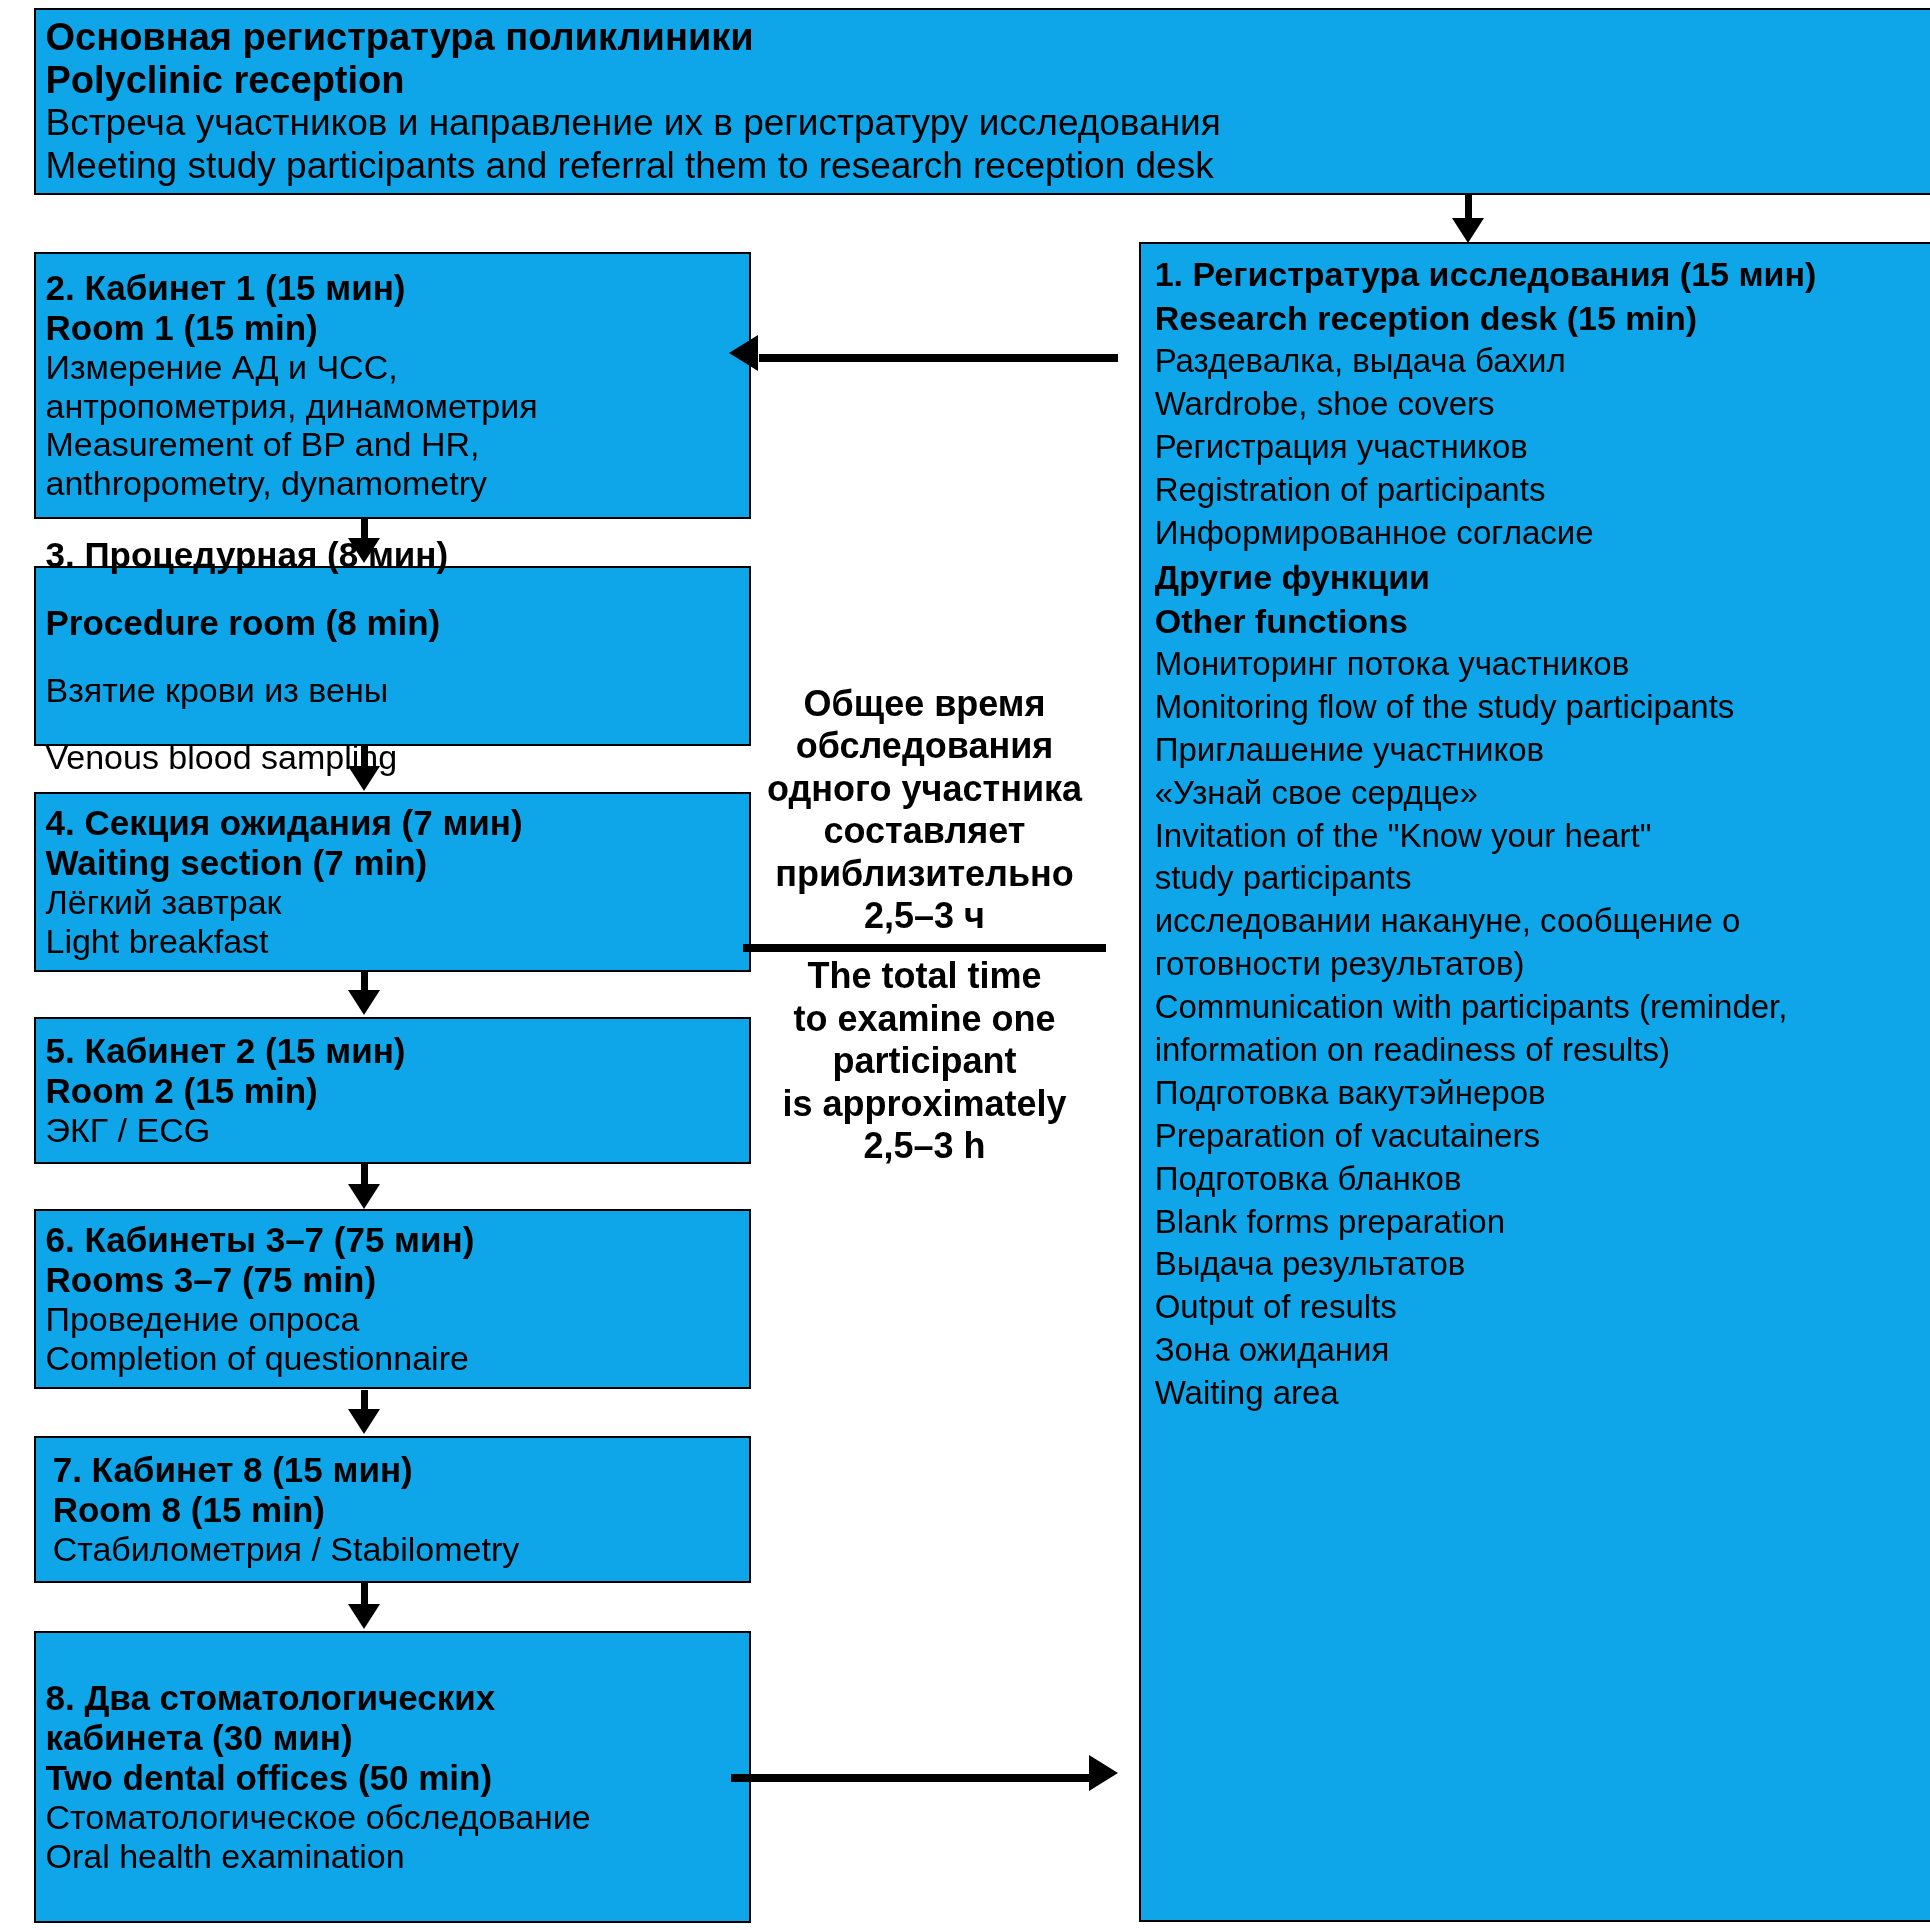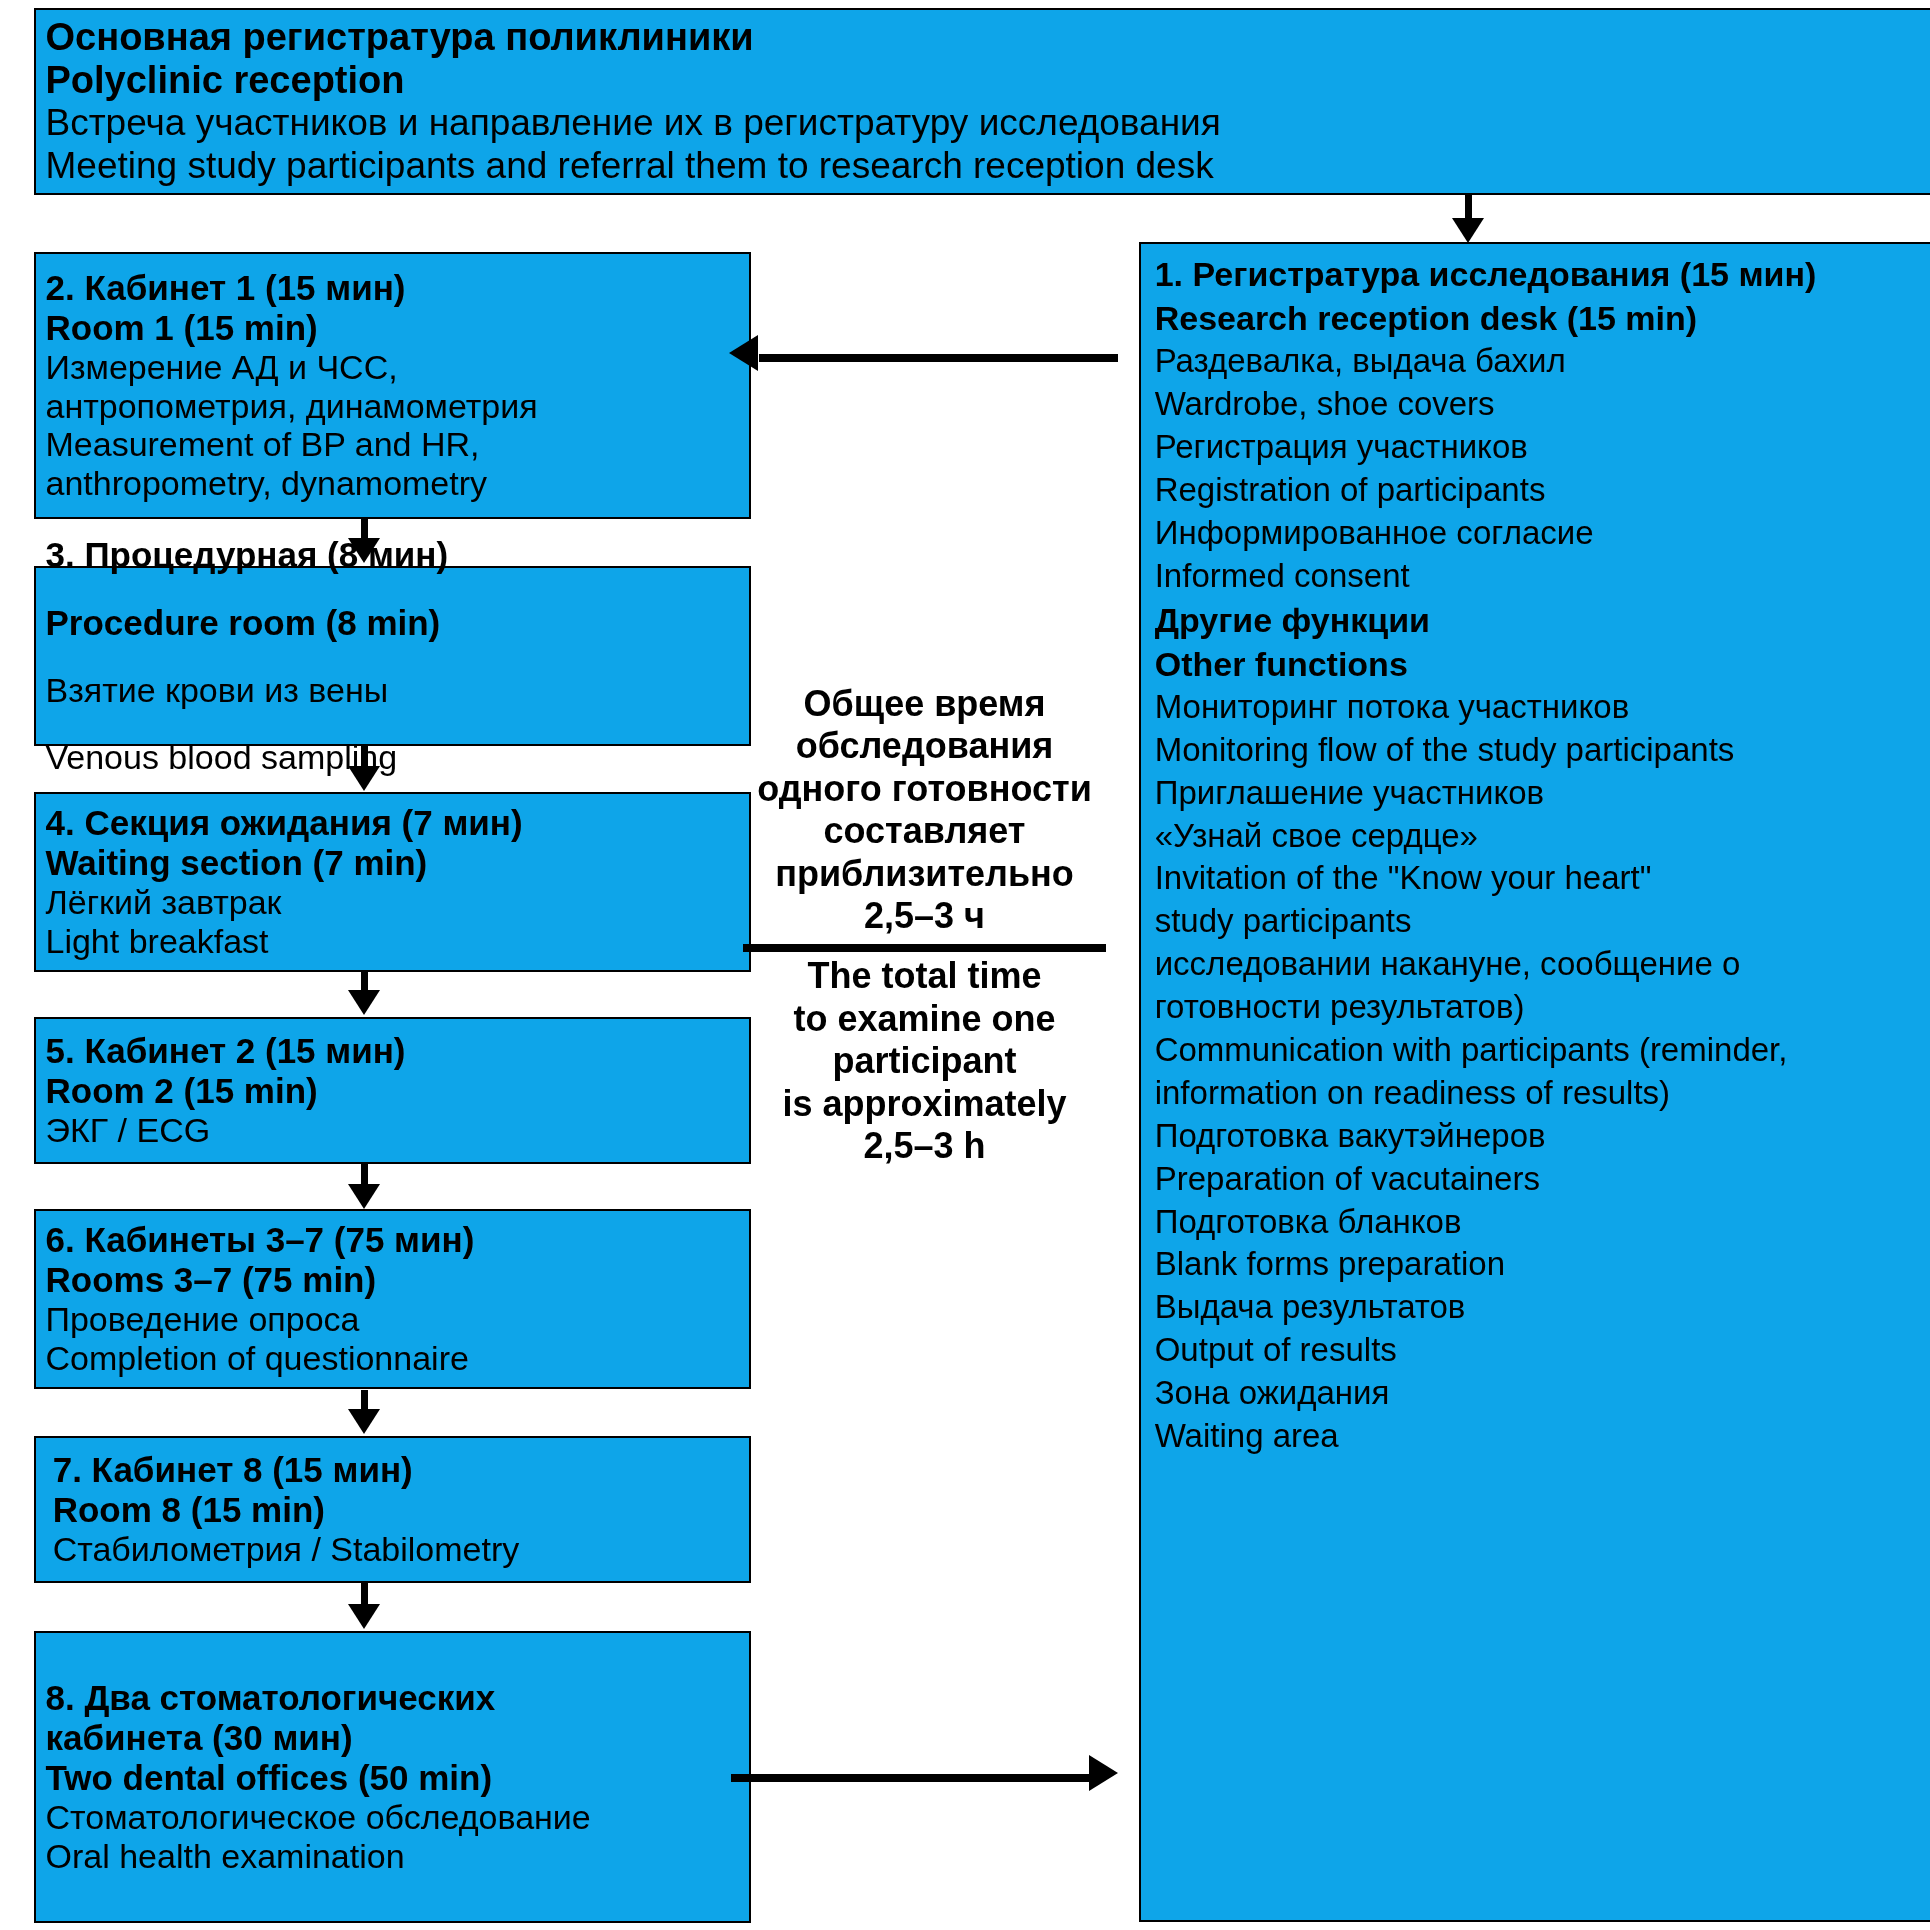--- a/index.html
+++ b/index.html
@@ -161,41 +161,40 @@
     <span class="ln b">8. Два стоматологических</span>
     <span class="ln b">кабинета (30 мин)</span>
     <span class="ln b">Two dental offices (50 min)</span>
     <span class="ln n">Стоматологическое обследование</span>
     <span class="ln n">Oral health examination</span>
   </div>
 
   <div id="center-block">
     <span class="ln">Общее время</span>
     <span class="ln">обследования</span>
-    <span class="ln">одного готовности</span>
+    <span class="ln">одного участника</span>
     <span class="ln">составляет</span>
     <span class="ln">приблизительно</span>
     <span class="ln">2,5–3 ч</span>
     <div id="center-divider"></div>
     <span class="ln">The total time</span>
     <span class="ln">to examine one</span>
     <span class="ln">participant</span>
     <span class="ln">is approximately</span>
     <span class="ln">2,5–3 h</span>
   </div>
 
   <div class="box" id="right-box">
     <span class="ln b">1. Регистратура исследования (15 мин)</span>
     <span class="ln b">Research reception desk (15 min)</span>
     <span class="ln n">Раздевалка, выдача бахил</span>
     <span class="ln n">Wardrobe, shoe covers</span>
     <span class="ln n">Регистрация участников</span>
     <span class="ln n">Registration of participants</span>
     <span class="ln n">Информированное согласие</span>
-    <span class="ln n">Informed consent</span>
     <span class="ln b">Другие функции</span>
     <span class="ln b">Other functions</span>
     <span class="ln n">Мониторинг потока участников</span>
     <span class="ln n">Monitoring flow of the study participants</span>
     <span class="ln n">Приглашение участников</span>
     <span class="ln n">«Узнай свое сердце»</span>
     <span class="ln n">Invitation of the "Know your heart"</span>
     <span class="ln n">study participants</span>
     <span class="ln n">исследовании накануне, сообщение о</span>
     <span class="ln n">готовности результатов)</span>

